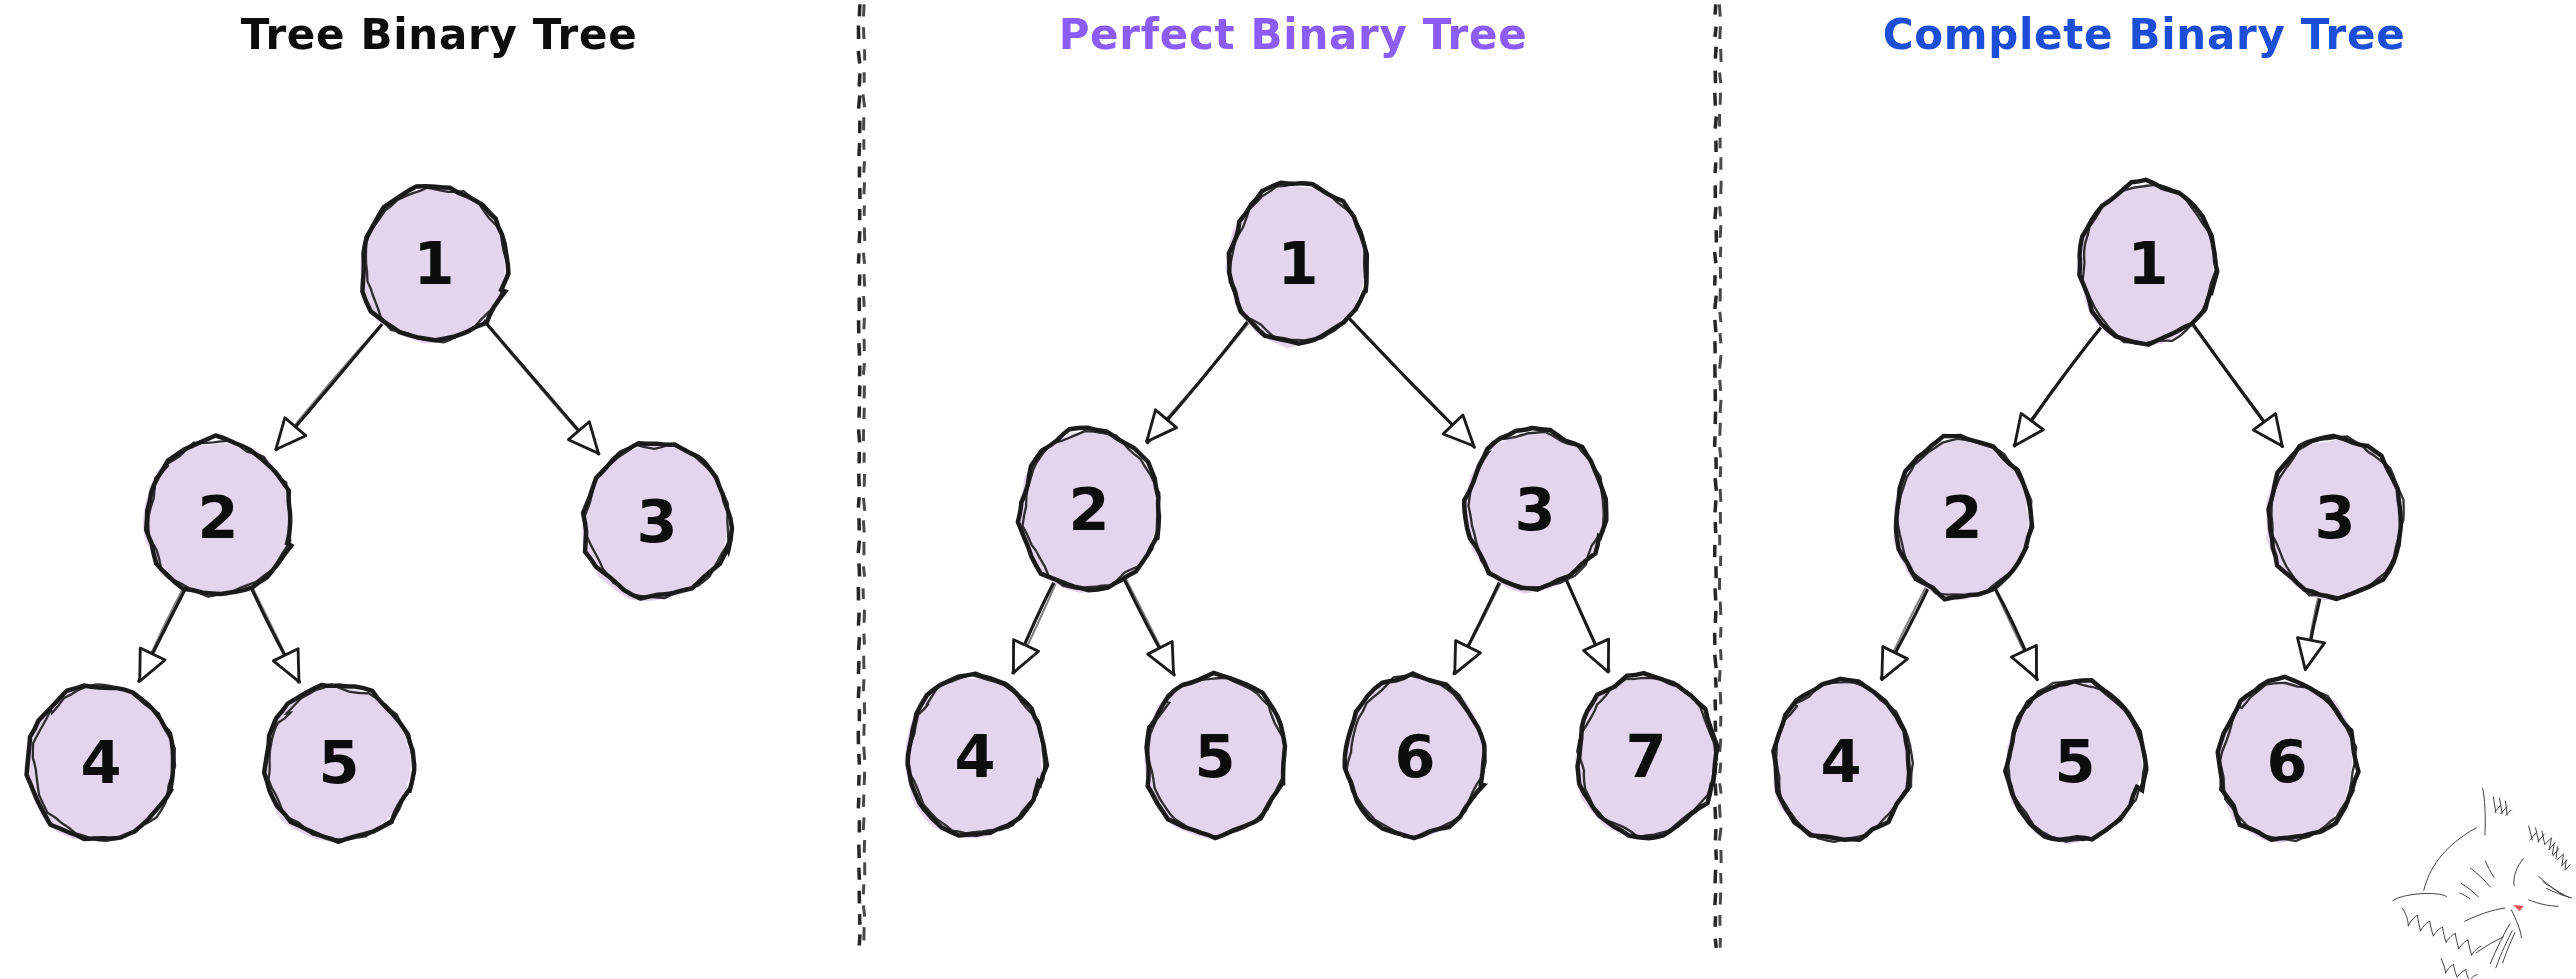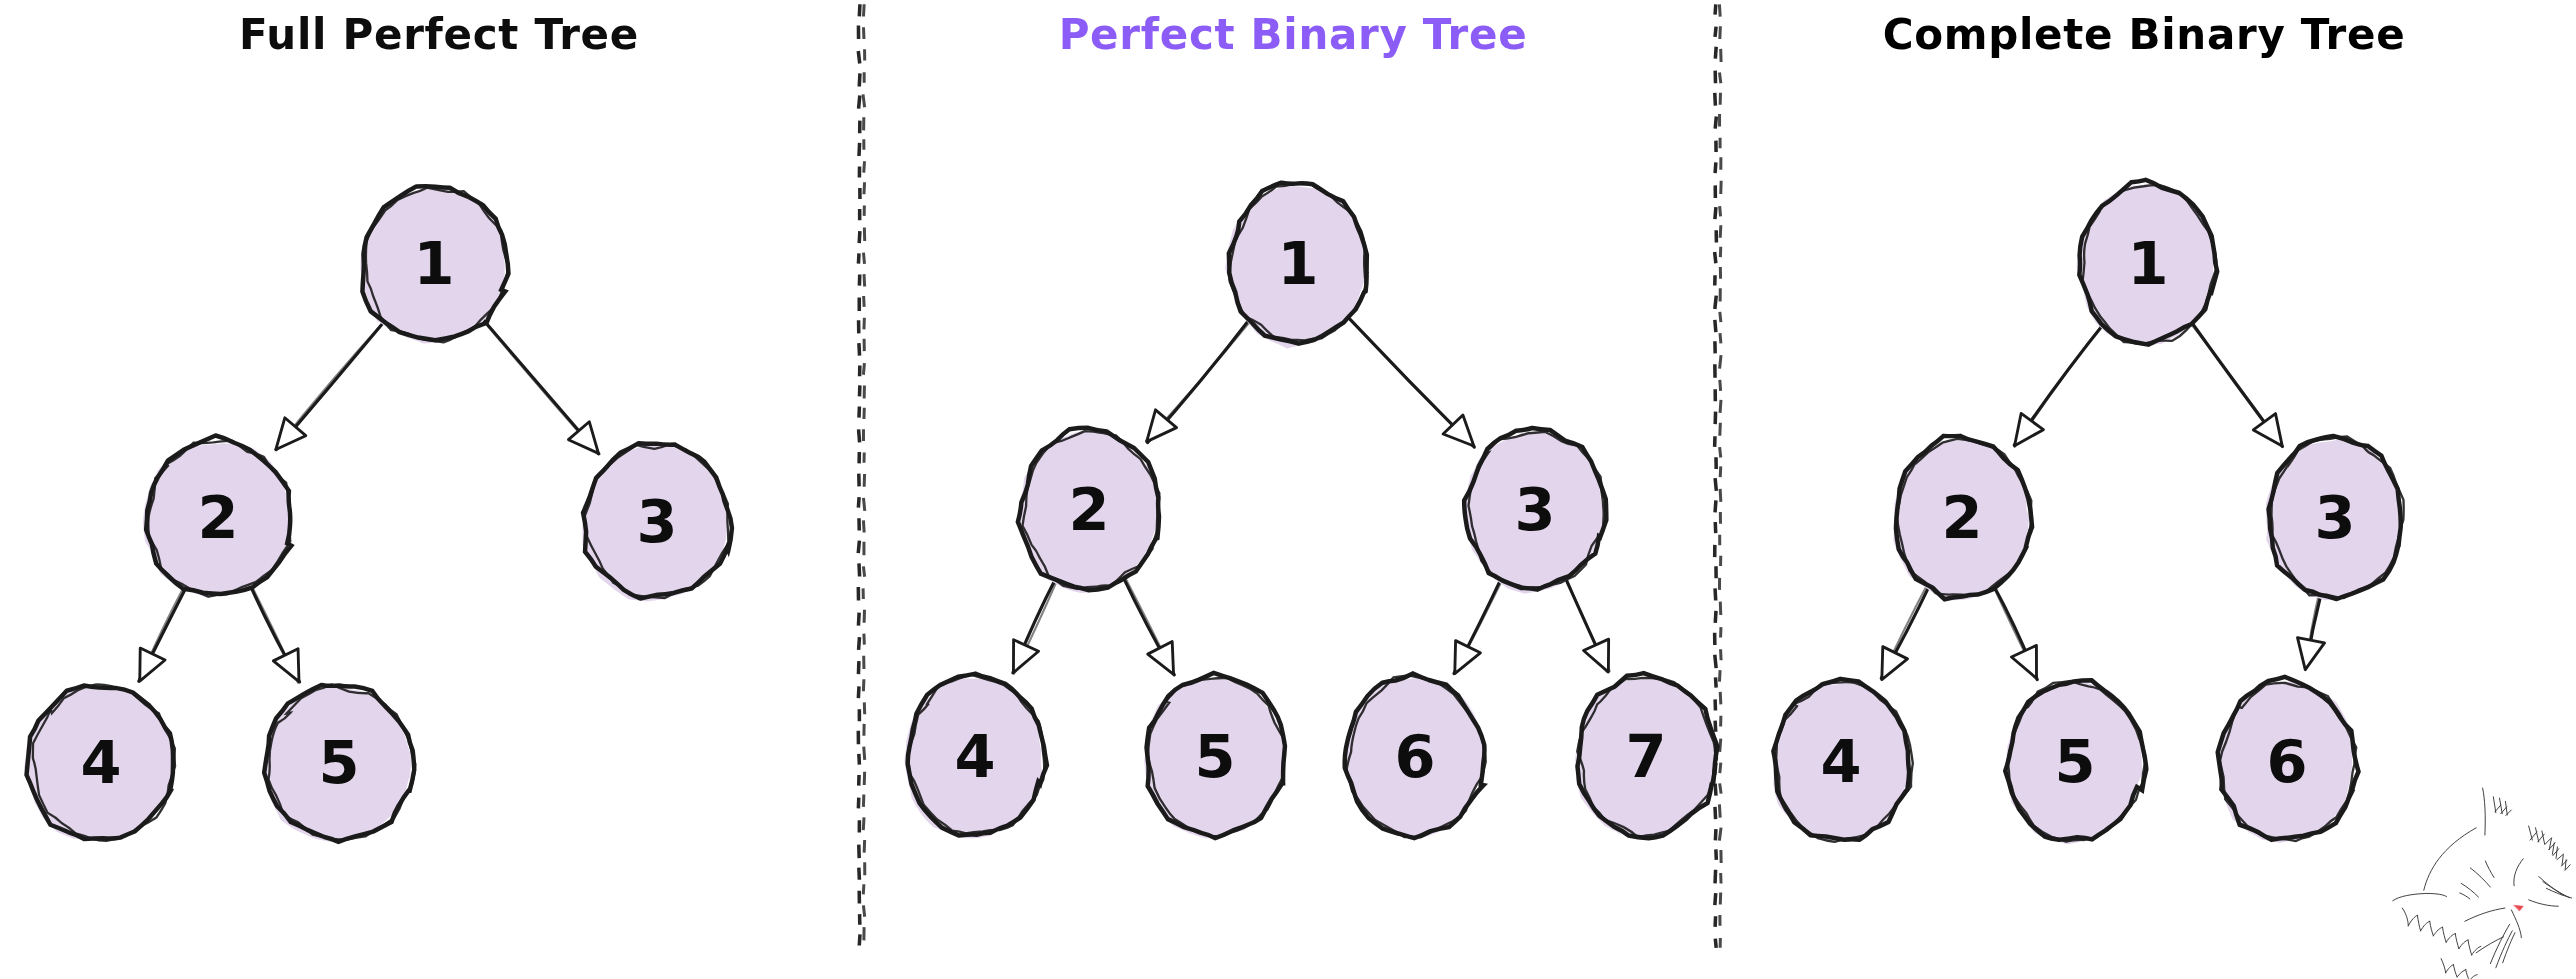--- a/index.html
+++ b/index.html
@@ -242,23 +242,23 @@
       <div class="node-label" style="left: 1415px; top: 756px; color: rgb(13, 13, 13);">6</div>
       <div class="node-label" style="left: 1646px; top: 756px; color: rgb(13, 13, 13);">7</div>
       <div class="node-label" style="left: 2148px; top: 263px; color: rgb(13, 13, 13);">1</div>
       <div class="node-label" style="left: 1962px; top: 517px; color: rgb(13, 13, 13);">2</div>
       <div class="node-label" style="left: 2335px; top: 517px; color: rgb(13, 13, 13);">3</div>
       <div class="node-label" style="left: 1841px; top: 761px; color: rgb(13, 13, 13);">4</div>
       <div class="node-label" style="left: 2075px; top: 761px; color: rgb(13, 13, 13);">5</div>
       <div class="node-label" style="left: 2287px; top: 761px; color: rgb(13, 13, 13);">6</div>
     </div>
   <div id="title-layer">
-      <div class="panel-title" style="left: 439px; top: 9.5px; color: rgb(13, 13, 13);">Full Perfect Tree</div>
+      <div class="panel-title" style="left: 439px; top: 9.5px; color: rgb(13, 13, 13);">Tree Binary Tree</div>
       <div class="panel-title" style="left: 1293px; top: 9.5px; color: #8b5cf6;">Perfect Binary Tree</div>
-      <div class="panel-title" style="left: 2144px; top: 9.5px; color: #000000;">Complete Binary Tree</div>
+      <div class="panel-title" style="left: 2144px; top: 9.5px; color: #1d4ed8;">Complete Binary Tree</div>
     </div>
 
   <svg class="layer" id="watermark-layer" viewBox="0 0 3784 1439">
     <g transform="translate(3480,1150) scale(0.335)" fill="none" stroke="#3a3a3a" stroke-width="4.2" stroke-linecap="round" stroke-linejoin="round">
       <path d="M498 22 C508 70 512 140 508 228"></path>
       <path d="M240 470 C262 380 320 280 470 196"></path>
       <path d="M104 516 C130 496 190 486 250 484 C300 484 330 490 340 498"></path>
       <path d="M545 60 L556 130 M572 66 L584 134 M598 80 L606 140
                M552 126 L578 96 M578 134 L604 104 M600 142 L624 118"></path>
       <path d="M700 188 L716 250 M730 196 L744 258 M758 210 L770 268

